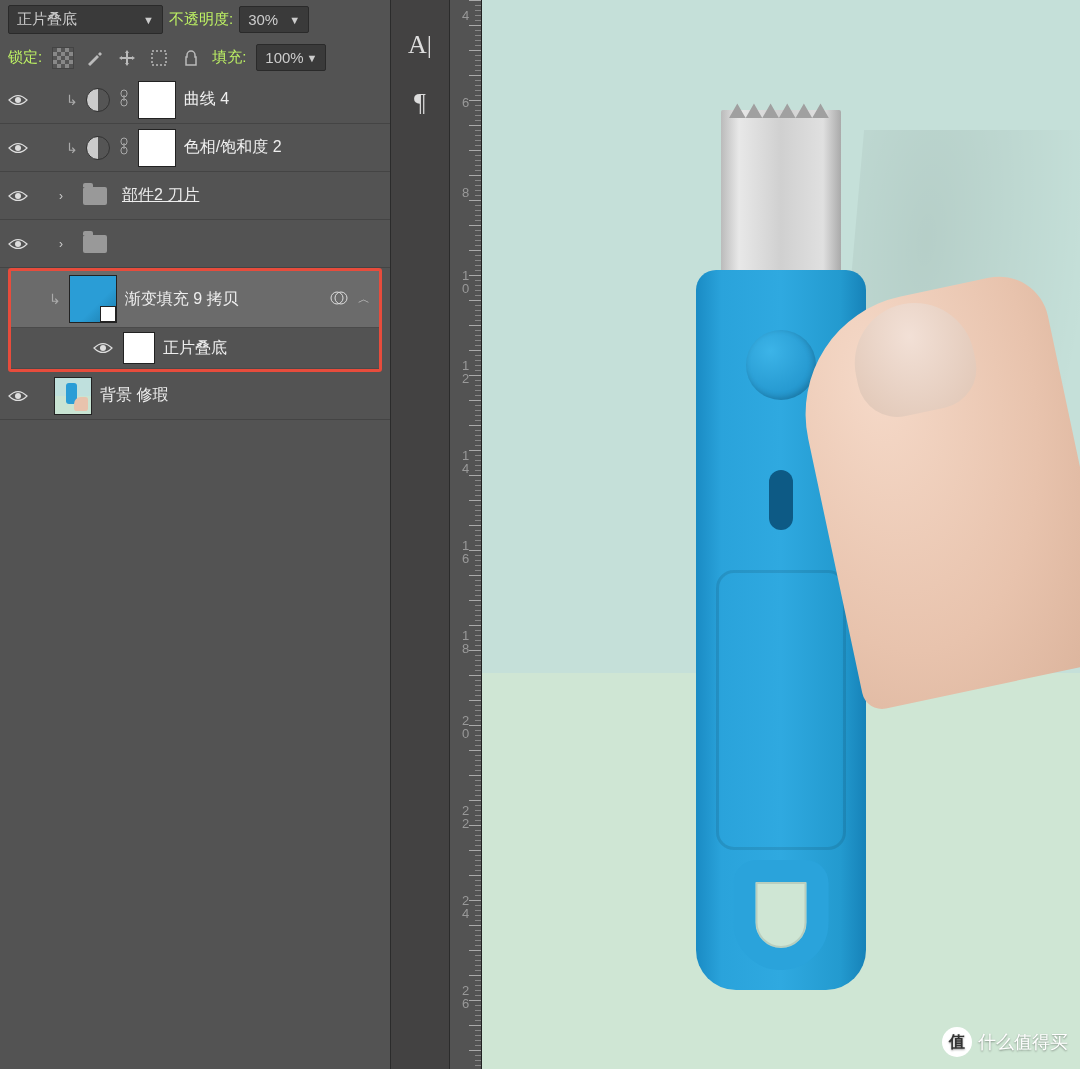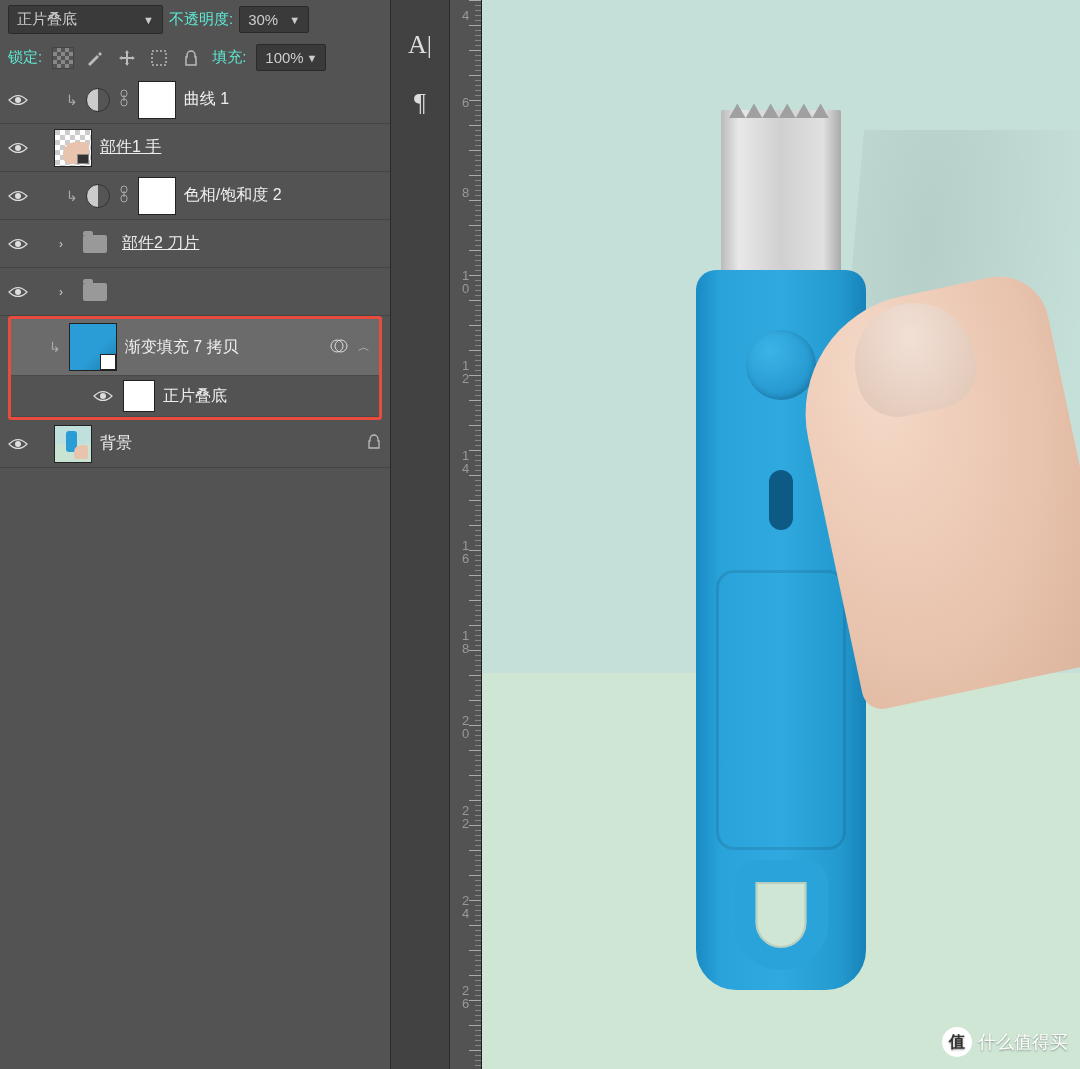--- a/index.html
+++ b/index.html
@@ -3,21 +3,21 @@
 <meta charset="utf-8">
 <style>
   * { box-sizing: border-box; margin: 0; padding: 0; }
   body { font-family: "Microsoft YaHei", "PingFang SC", sans-serif; background: #535353; color: #ccc; font-size: 14px; overflow: hidden; }
   .app { display: flex; width: 1080px; height: 1069px; position: relative; }
   .layers-panel { width: 390px; background: #535353; display: flex; flex-direction: column; }
   .panel-header { display: flex; align-items: center; padding: 5px 8px; gap: 6px; font-size: 15px; }
   .dropdown { display: flex; align-items: center; justify-content: space-between; background: #3a3a3a; border: 1px solid #2a2a2a; padding: 4px 8px; min-width: 155px; border-radius: 2px; }
   .dropdown.small { min-width: 70px; }
   .chevron-down { font-size: 11px; color: #ccc; }
-  .label-text { color: #5eead4; }
+  .label-text { color: #bef264; }
   .panel-header2 { display: flex; align-items: center; padding: 5px 8px; gap: 10px; font-size: 15px; }
   .lock-icons { display: flex; align-items: center; gap: 10px; }
   .icon-btn { width: 22px; height: 22px; display: flex; align-items: center; justify-content: center; color: #999; }
   .checker { width: 22px; height: 22px; background-image: repeating-conic-gradient(#888 0% 25%, #555 0% 50%); background-size: 8px 8px; border: 1px solid #444; }
   .layers-list { flex: 1; overflow-y: auto; position: relative; }
   .layer-row { display: flex; align-items: center; min-height: 48px; border-bottom: 1px solid #444; padding: 4px 8px 4px 6px; gap: 8px; }
   .layer-row.selected { background: #6b6b6b; }
   .eye { width: 24px; display: flex; justify-content: center; color: #ccc; font-size: 18px; }
   .spacer { width: 8px; }
   .indent { width: 20px; }
@@ -125,37 +125,23 @@
         </div>
         <div class="indent"></div>
         <span class="link-icon">↳</span>
         <div class="adj-circle"></div>
         <span class="link-icon"><svg width="12" height="18" viewBox="0 0 12 18">
               <rect x="3" y="1" width="6" height="7" rx="3" fill="none" stroke="#aaa"></rect>
               <rect x="3" y="10" width="6" height="7" rx="3" fill="none" stroke="#aaa"></rect>
               <line x1="6" y1="6" x2="6" y2="12" stroke="#aaa"></line>
             </svg></span>
         <div class="thumb"></div>
-        <span class="layer-name">曲线 1</span>
-      </div>
-
-      <div class="layer-row">
-        <div class="eye">
-            <svg width="20" height="14" viewBox="0 0 20 14">
-              <path d="M1 7 Q10 -2 19 7 Q10 16 1 7 Z" fill="none" stroke="#ddd" stroke-width="1.2"></path>
-              <circle cx="10" cy="7" r="3" fill="#ddd"></circle>
-            </svg>
-          </div>
-        <div class="spacer"></div>
-        <div class="thumb checker-bg">
-          <div style="position:absolute;right:2px;bottom:2px;width:26px;height:22px;background:#e8c3ad;border-radius:50% 20% 20% 30%;"></div>
-          <div class="smart-badge"></div>
-        </div>
-        <span class="layer-name linked">部件1 手</span>
-      </div>
+        <span class="layer-name">曲线 4</span>
+      </div>
+
 
       <div class="layer-row">
         <div class="eye">
             <svg width="20" height="14" viewBox="0 0 20 14">
               <path d="M1 7 Q10 -2 19 7 Q10 16 1 7 Z" fill="none" stroke="#ddd" stroke-width="1.2"></path>
               <circle cx="10" cy="7" r="3" fill="#ddd"></circle>
             </svg>
           </div>
         <div class="indent"></div>
         <span class="link-icon">↳</span>
@@ -196,21 +182,21 @@
         <div class="thumb folder">
             <div class="folder-icon"></div>
           </div>
       </div>
 
       <div class="highlight-box">
         <div class="layer-row selected" style="min-height:56px;">
           <div class="spacer" style="width:24px;"></div>
           <span class="link-icon">↳</span>
           <div class="gradient-thumb"></div>
-          <span class="layer-name">渐变填充 7 拷贝</span>
+          <span class="layer-name">渐变填充 9 拷贝</span>
           <div class="right-icons">
             <span><svg width="20" height="20" viewBox="0 0 20 20">
                   <circle cx="8" cy="10" r="6" fill="none" stroke="#ddd"></circle>
                   <circle cx="12" cy="10" r="6" fill="none" stroke="#ddd"></circle>
                 </svg></span>
             <span class="disclosure">︿</span>
           </div>
         </div>
         <div class="layer-row sub-row">
           <div style="width:66px;"></div>
@@ -230,26 +216,21 @@
             <svg width="20" height="14" viewBox="0 0 20 14">
               <path d="M1 7 Q10 -2 19 7 Q10 16 1 7 Z" fill="none" stroke="#ddd" stroke-width="1.2"></path>
               <circle cx="10" cy="7" r="3" fill="#ddd"></circle>
             </svg>
           </div>
         <div class="spacer"></div>
         <div class="thumb thumb-img">
             <div class="mini"></div>
             <div class="hand-mini"></div>
           </div>
-        <span class="layer-name">背景</span>
-        <div class="right-icons">
-            <span class="lock-small"><svg width="16" height="16" viewBox="0 0 16 16">
-                <path d="M4 7 V5 a4 4 0 0 1 8 0 V7 H13 V14 H3 V7 Z" fill="none" stroke="#bbb" stroke-width="1.3"></path>
-              </svg></span>
-          </div>
+        <span class="layer-name">背景 修瑕</span>
       </div>
     </div>
   </div>
 
   <div class="vertical-bar">
     <div style="font-family: serif;">
       <span>A</span><span style="font-weight:100;">|</span>
     </div>
     <div>¶</div>
   </div>

